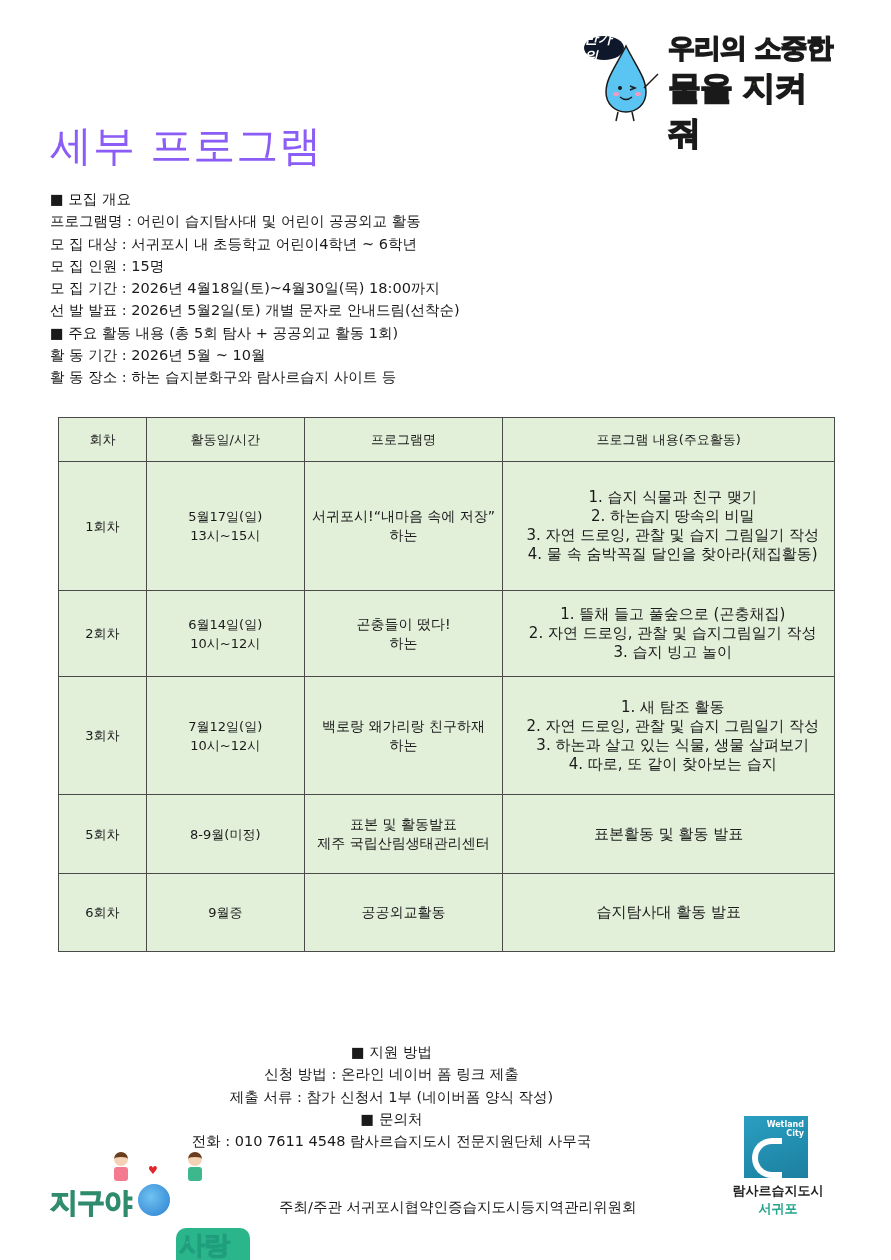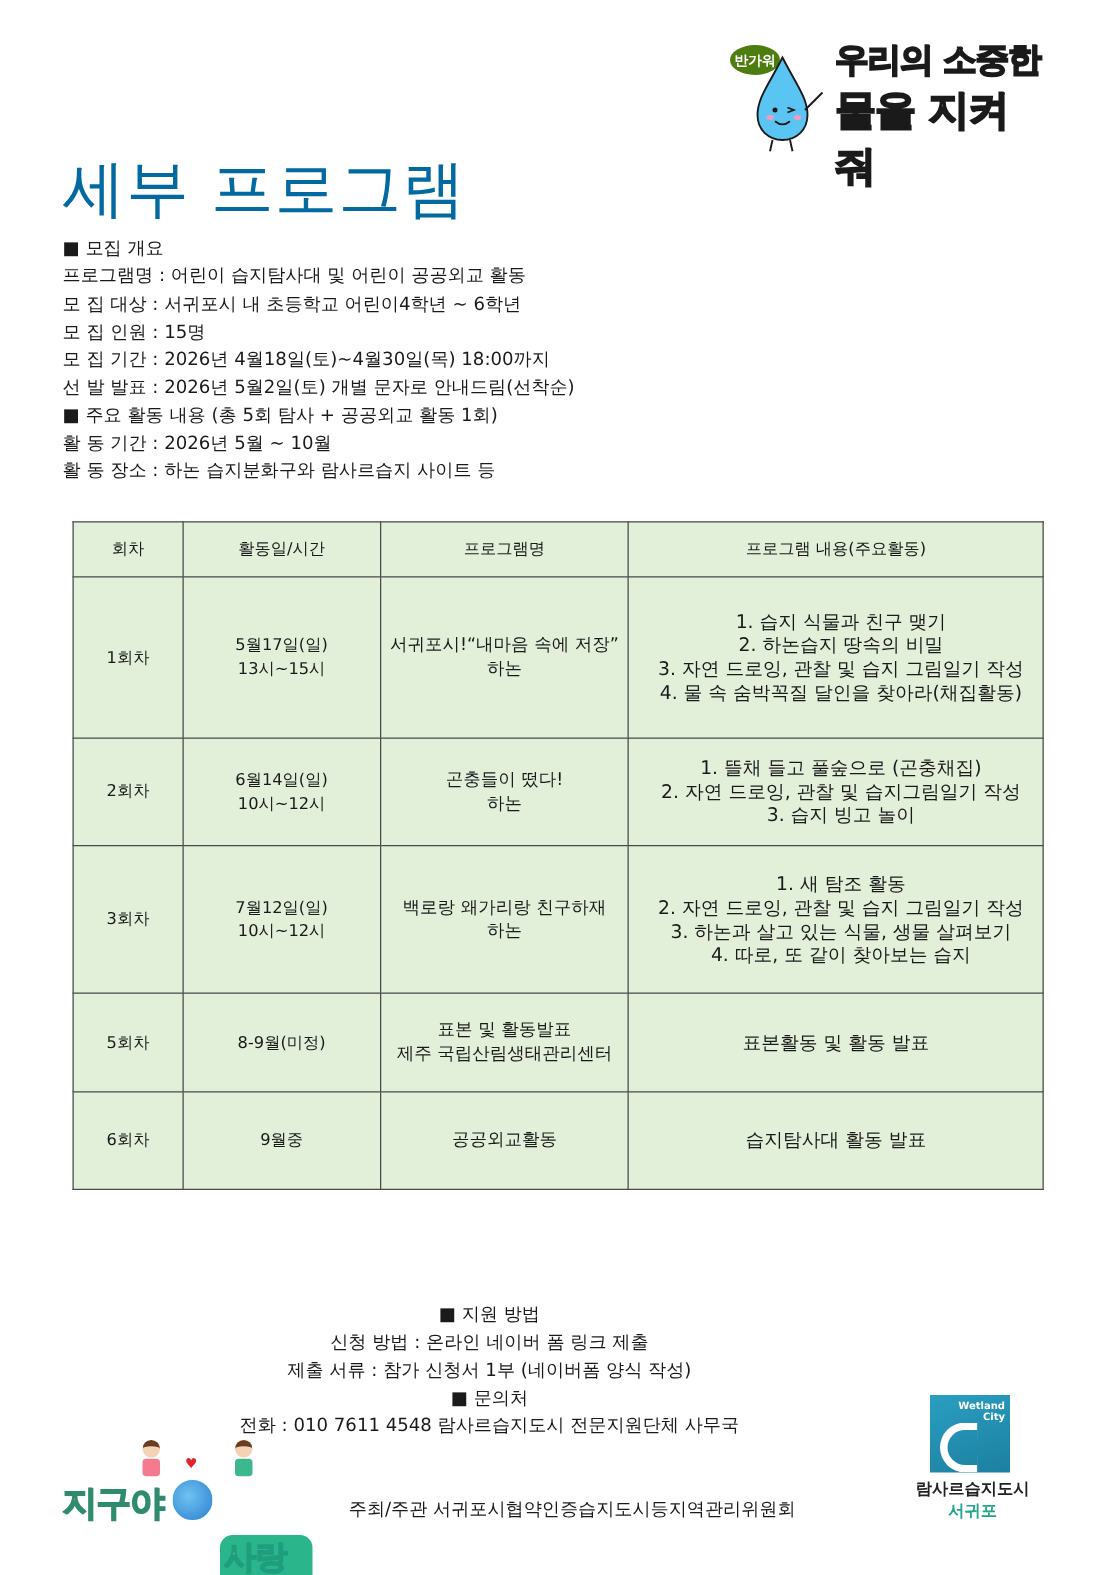--- a/index.html
+++ b/index.html
@@ -1,29 +1,29 @@
 <!DOCTYPE html>
 <html><head>
   <meta charset="utf-8">
   <style>
     * { box-sizing: border-box; margin: 0; padding: 0; }
     html, body { width: 891px; height: 1260px; background: #ffffff; overflow: hidden; }
     body { position: relative; font-family: "DejaVu Sans", "Liberation Sans", sans-serif; color: #111; }
 
     
     .logo-top { position: absolute; left: 578px; top: 24px; width: 260px; height: 88px; }
-    .bubble { position: absolute; left: 6px; top: 12px; width: 40px; height: 24px; background: #4d7c0f; border-radius: 50%; color: #fff; font-size: 11px; font-weight: bold; display: flex; align-items: center; justify-content: center; }
+    .bubble { position: absolute; left: 6px; top: 12px; width: 40px; height: 24px; background: #0f172a; border-radius: 50%; color: #fff; font-size: 14px; font-weight: bold; display: flex; align-items: center; justify-content: center; font-style: italic; }
     .drop { position: absolute; left: 20px; top: 18px; }
     .logo-line1 { position: absolute; left: 90px; top: 6px; font-size: 27px; font-weight: bold; color: #8fd3f5; -webkit-text-stroke: 1.5px #1a1a1a; letter-spacing: -1px; }
     .logo-line2 { position: absolute; left: 90px; top: 42px; font-size: 33px; font-weight: bold; letter-spacing: -1px; -webkit-text-stroke: 1.5px #1a1a1a; }
     .logo-line2 .blue { color: #5ac4f2; }
     .logo-line2 .white { color: #ffffff; }
     .logo-line2 .green { color: #8cc63f; }
 
-    .page-title { position: absolute; left: 50px; top: 118px; font-size: 50px; font-weight: normal; color: #0369a1; letter-spacing: 1px; }
+    .page-title { position: absolute; left: 50px; top: 118px; font-size: 42px; font-weight: normal; color: #8b5cf6; letter-spacing: 1px; }
 
     .overview { position: absolute; left: 50px; top: 188px; font-size: 14.5px; line-height: 22.3px; color: #1a1a1a; }
     .overview div { white-space: nowrap; }
 
     table.schedule { position: absolute; left: 58px; top: 417px; width: 777px; border-collapse: collapse; background: #e2efd9; font-size: 13px; color: #1a1a1a; }
     table.schedule td, table.schedule th { border: 1.5px solid #4a4a4a; text-align: center; vertical-align: middle; font-weight: normal; line-height: 19px; }
     table.schedule th { height: 44px; font-size: 13px; }
     .c1 { width: 88px; }
     .c2 { width: 158px; }
     .c3 { width: 199px; }

